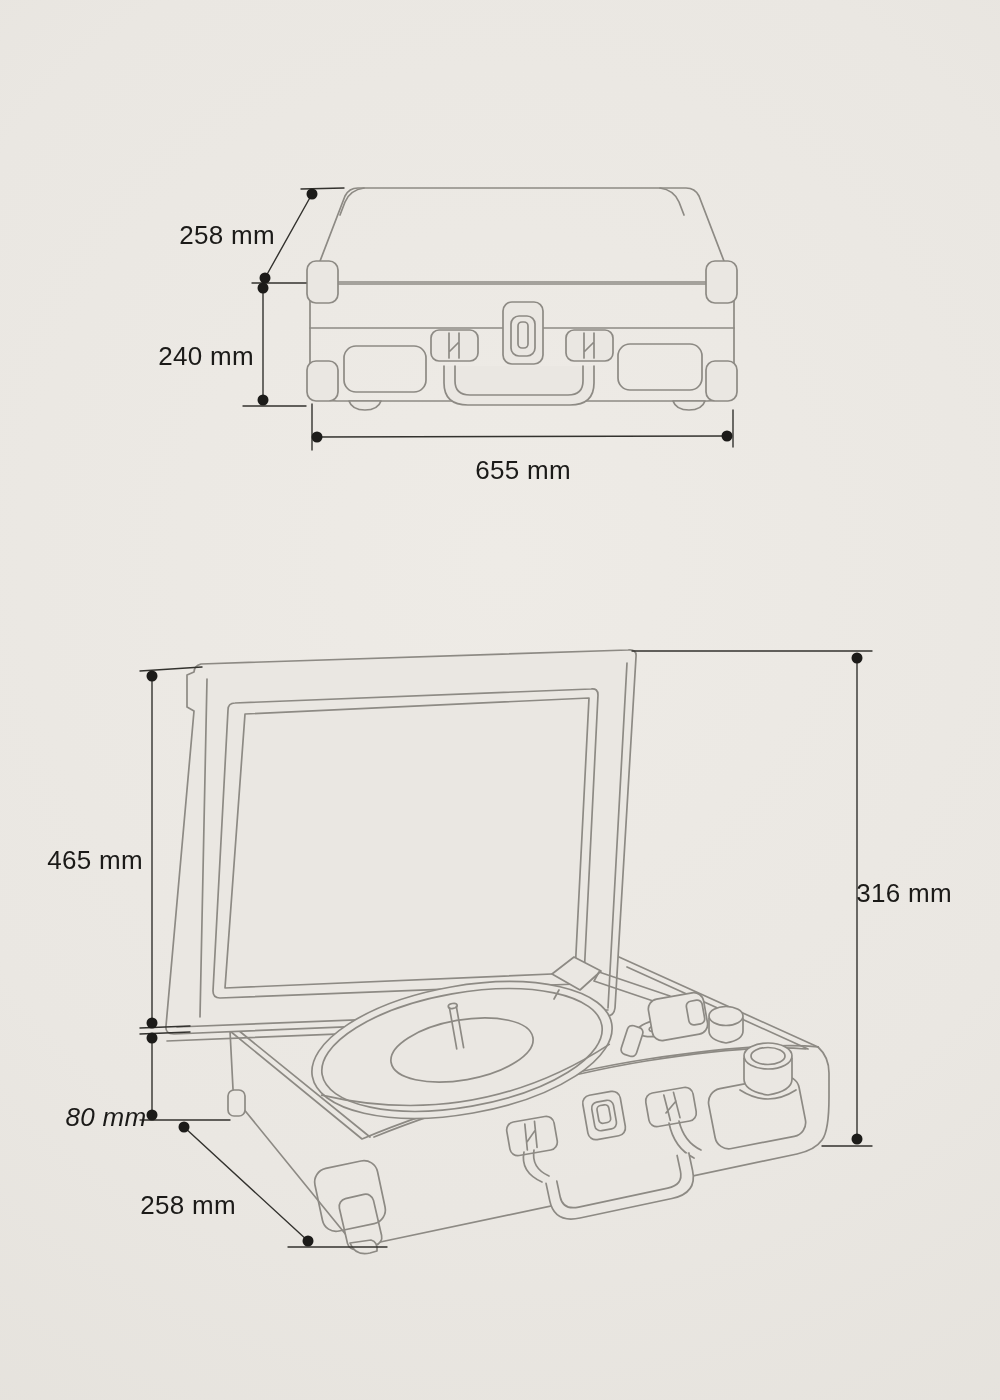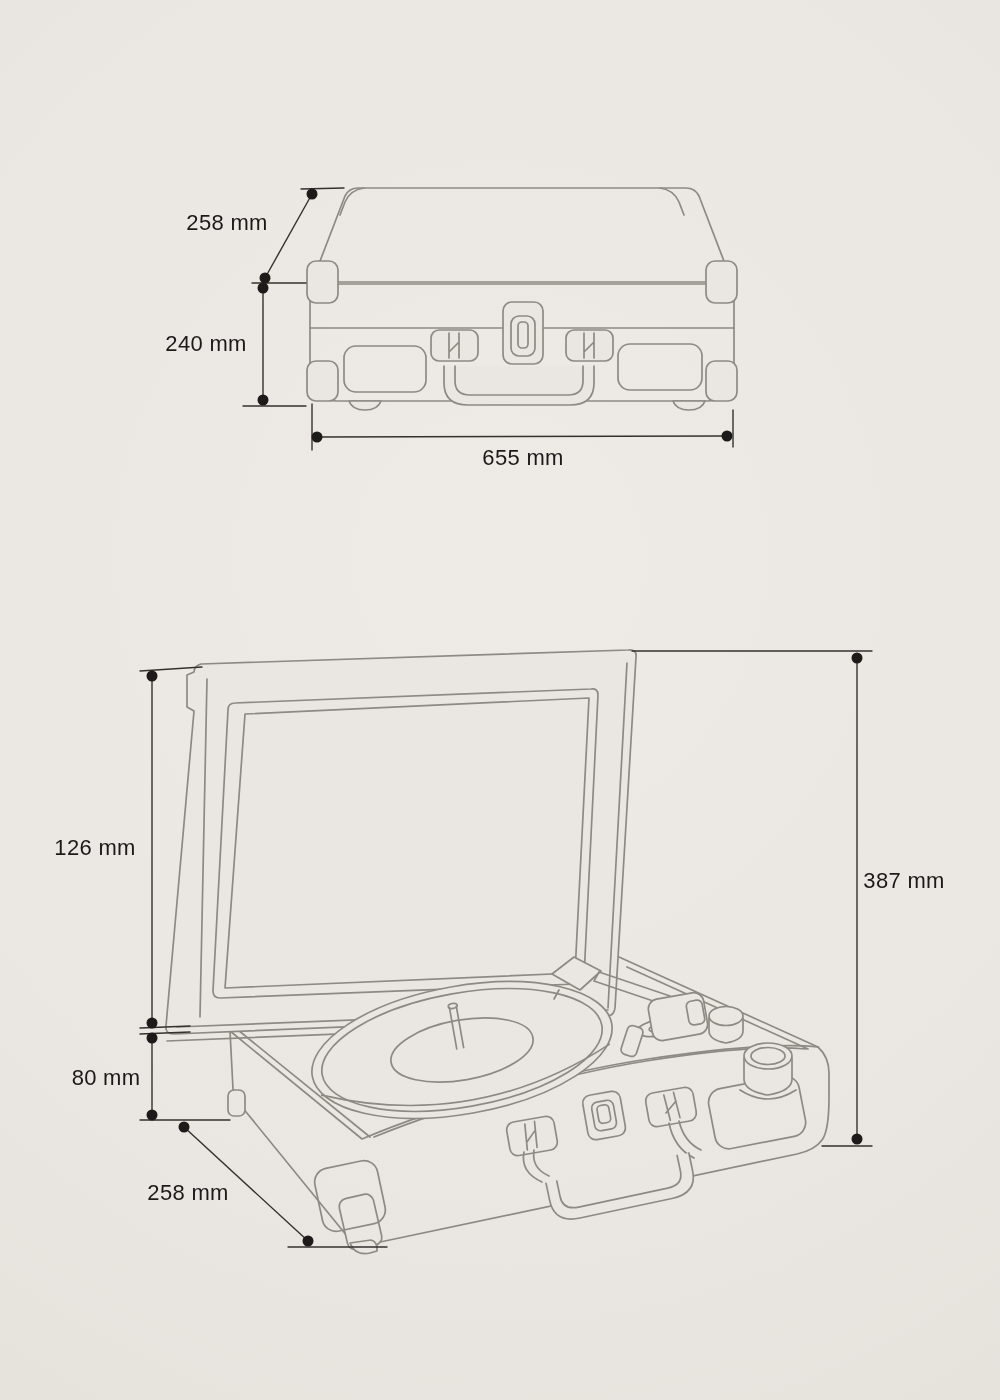--- a/index.html
+++ b/index.html
@@ -8,21 +8,21 @@
     background:radial-gradient(115% 85% at 50% 40%, #eeebe6 0%, #eae7e2 55%, #e3e0da 100%);
     font-family:"Liberation Sans", sans-serif;
   }
   .stage svg{position:absolute;left:0;top:0;}
   .art{stroke:#8d8a84;stroke-width:1.7;fill:none;stroke-linecap:round;stroke-linejoin:round;}
   .art .fillbg{fill:#eae7e2;}
   .dims{stroke:#33322e;stroke-width:1.4;fill:none;stroke-linecap:round;}
   .dims circle{fill:#1c1b19;stroke:none;}
   .dim-label{
     position:absolute;transform:translate(-50%,-50%);
-    font-size:22px;line-height:1;color:#1b1a18;letter-spacing:.3px;white-space:nowrap;
+    font-size:26px;line-height:1;color:#1b1a18;letter-spacing:.3px;white-space:nowrap;margin-top:12px;
   }
 </style>
 </head>
 <body>
 
 <div class="stage">
 
   <svg width="1000" height="1400" viewBox="0 0 1000 1400">
 
     <g class="art">
@@ -186,18 +186,18 @@
       <path d="M857,658 L857,1139"></path>
       <path d="M822,1146 L872,1146"></path>
       <circle cx="857" cy="658" r="5.5"></circle>
         <circle cx="857" cy="1139" r="5.5"></circle>
     </g>
   </svg>
 
   <div class="dim-label" style="left:227px;top:223px;">258 mm</div>
   <div class="dim-label" style="left:206px;top:344px;">240 mm</div>
   <div class="dim-label" style="left:523px;top:458px;">655 mm</div>
-  <div class="dim-label" style="left:95px;top:848px;">126 mm</div>
-  <div class="dim-label" style="left:106px;top:1078px;">80 mm</div>
+  <div class="dim-label" style="left:95px;top:848px;">465 mm</div>
+  <div class="dim-label" style="left:106px;top:1105px;font-style:italic;">80 mm</div>
   <div class="dim-label" style="left:188px;top:1193px;">258 mm</div>
-  <div class="dim-label" style="left:904px;top:881px;">387 mm</div>
+  <div class="dim-label" style="left:904px;top:881px;">316 mm</div>
 
 </div>
 
 </body></html>

